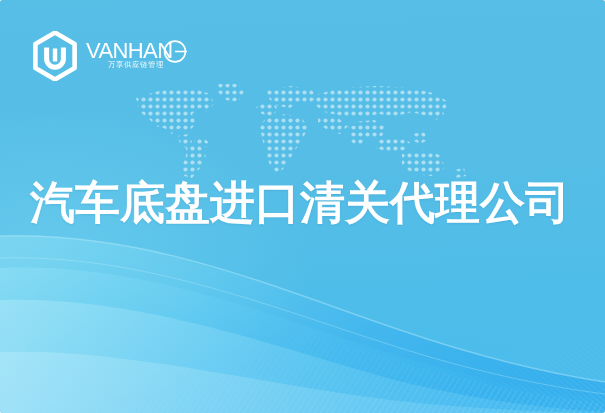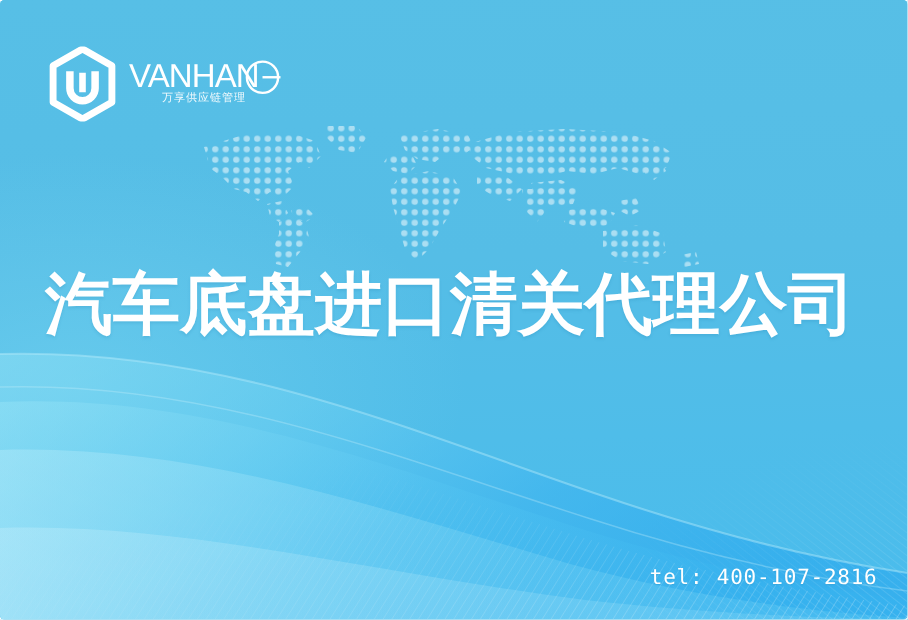--- a/index.html
+++ b/index.html
@@ -250,15 +250,14 @@
           <line x1="89" y1="15.5" x2="101" y2="15.5"></line>
         </g>
 
         <text x="22" y="31" font-family="'DejaVu Sans','Liberation Sans',sans-serif" font-size="7.4" letter-spacing="0.6" fill="#ffffff" fill-opacity="0.92">万享供应链管理</text>
       </svg>
     </div>
   </div>
 
   <div id="headline">汽车底盘进口清关代理公司</div>
 
-  <div id="phone">tel: 400-107-2816</div>
 
 </div>
 
 </body></html>

